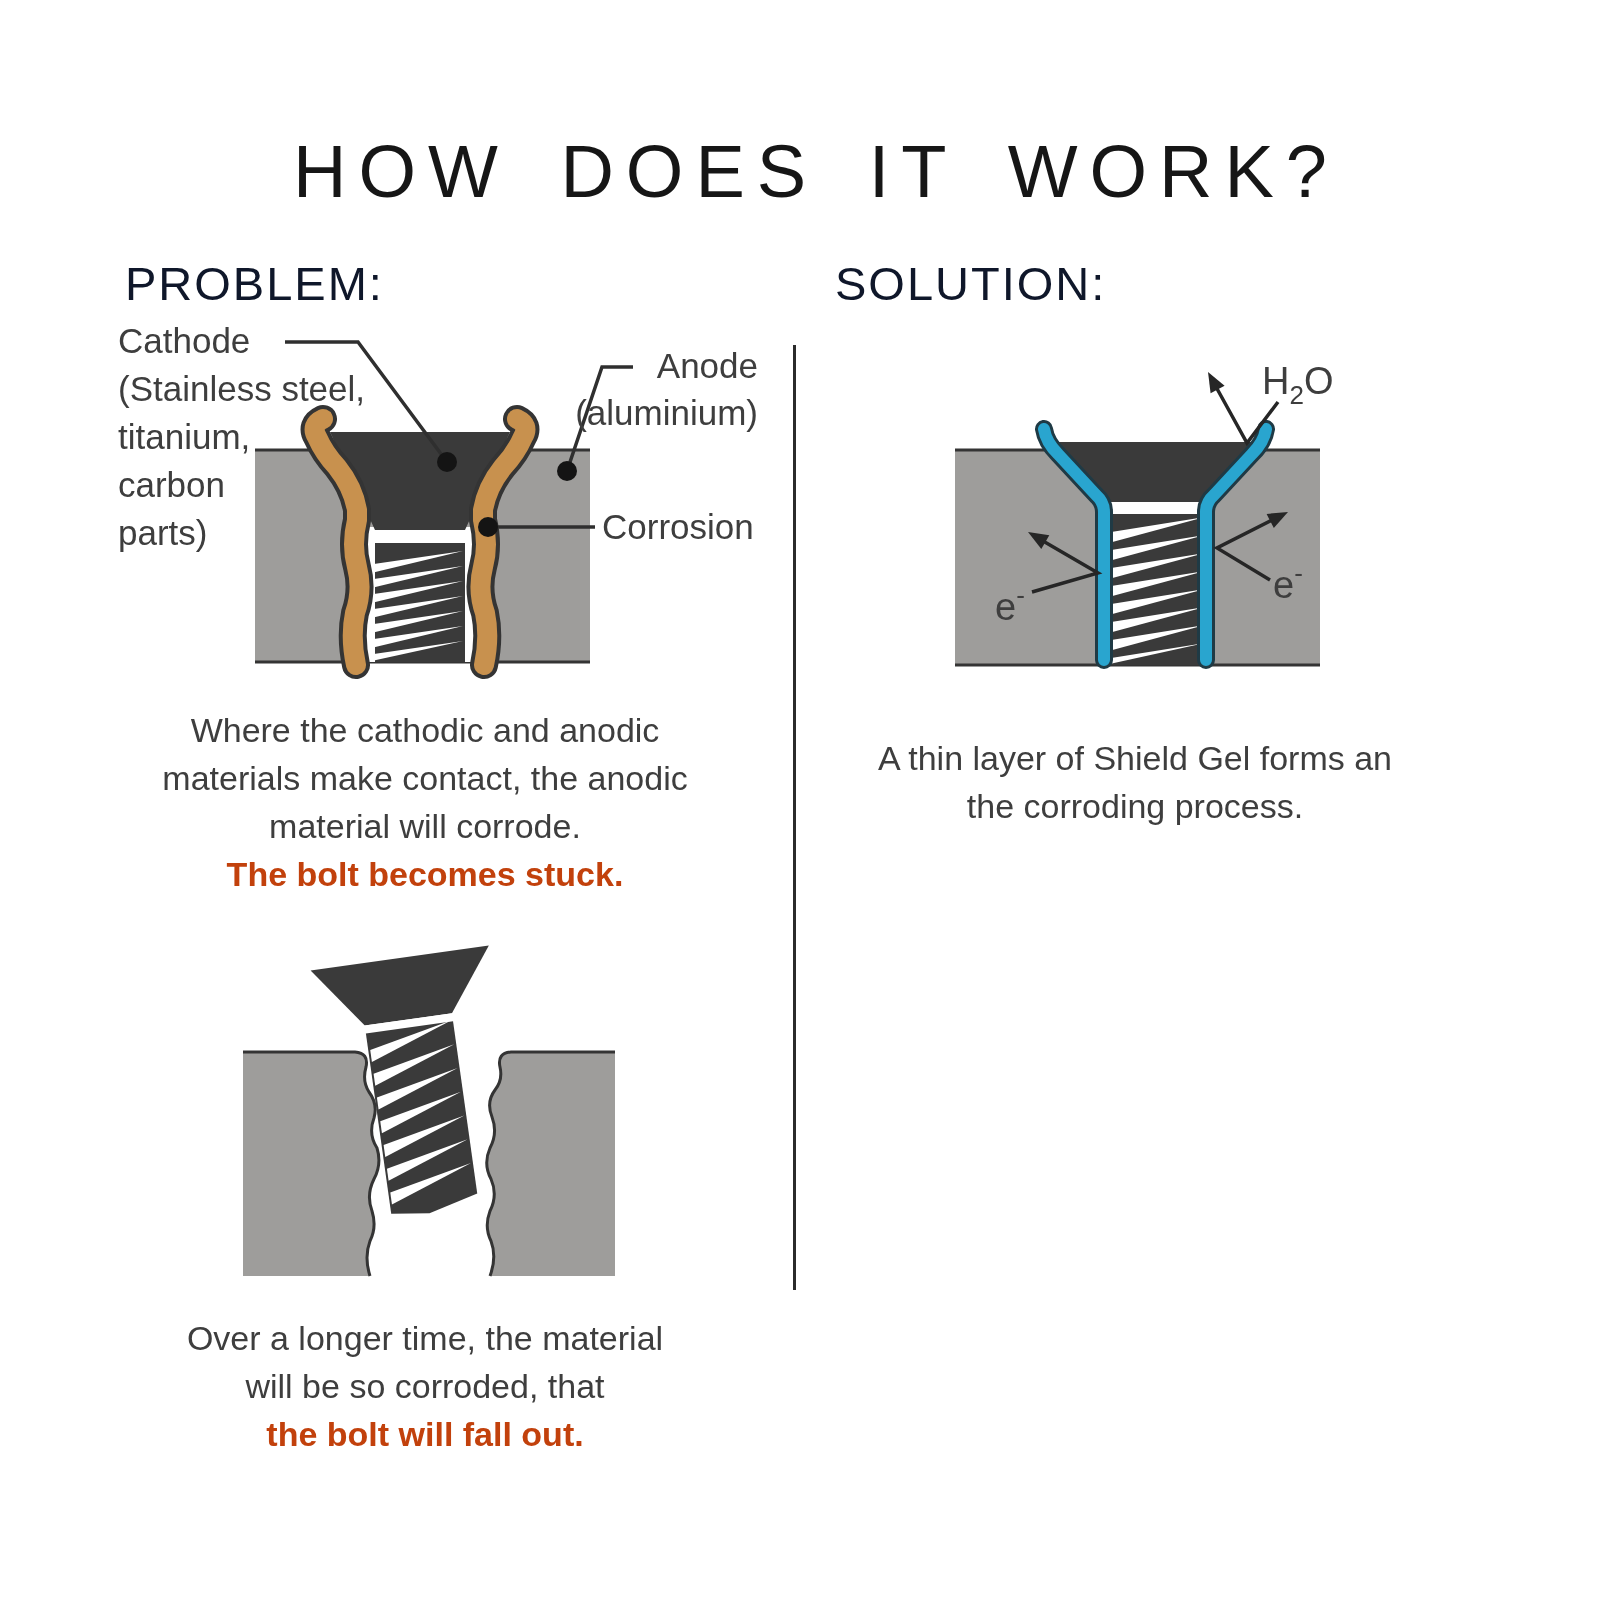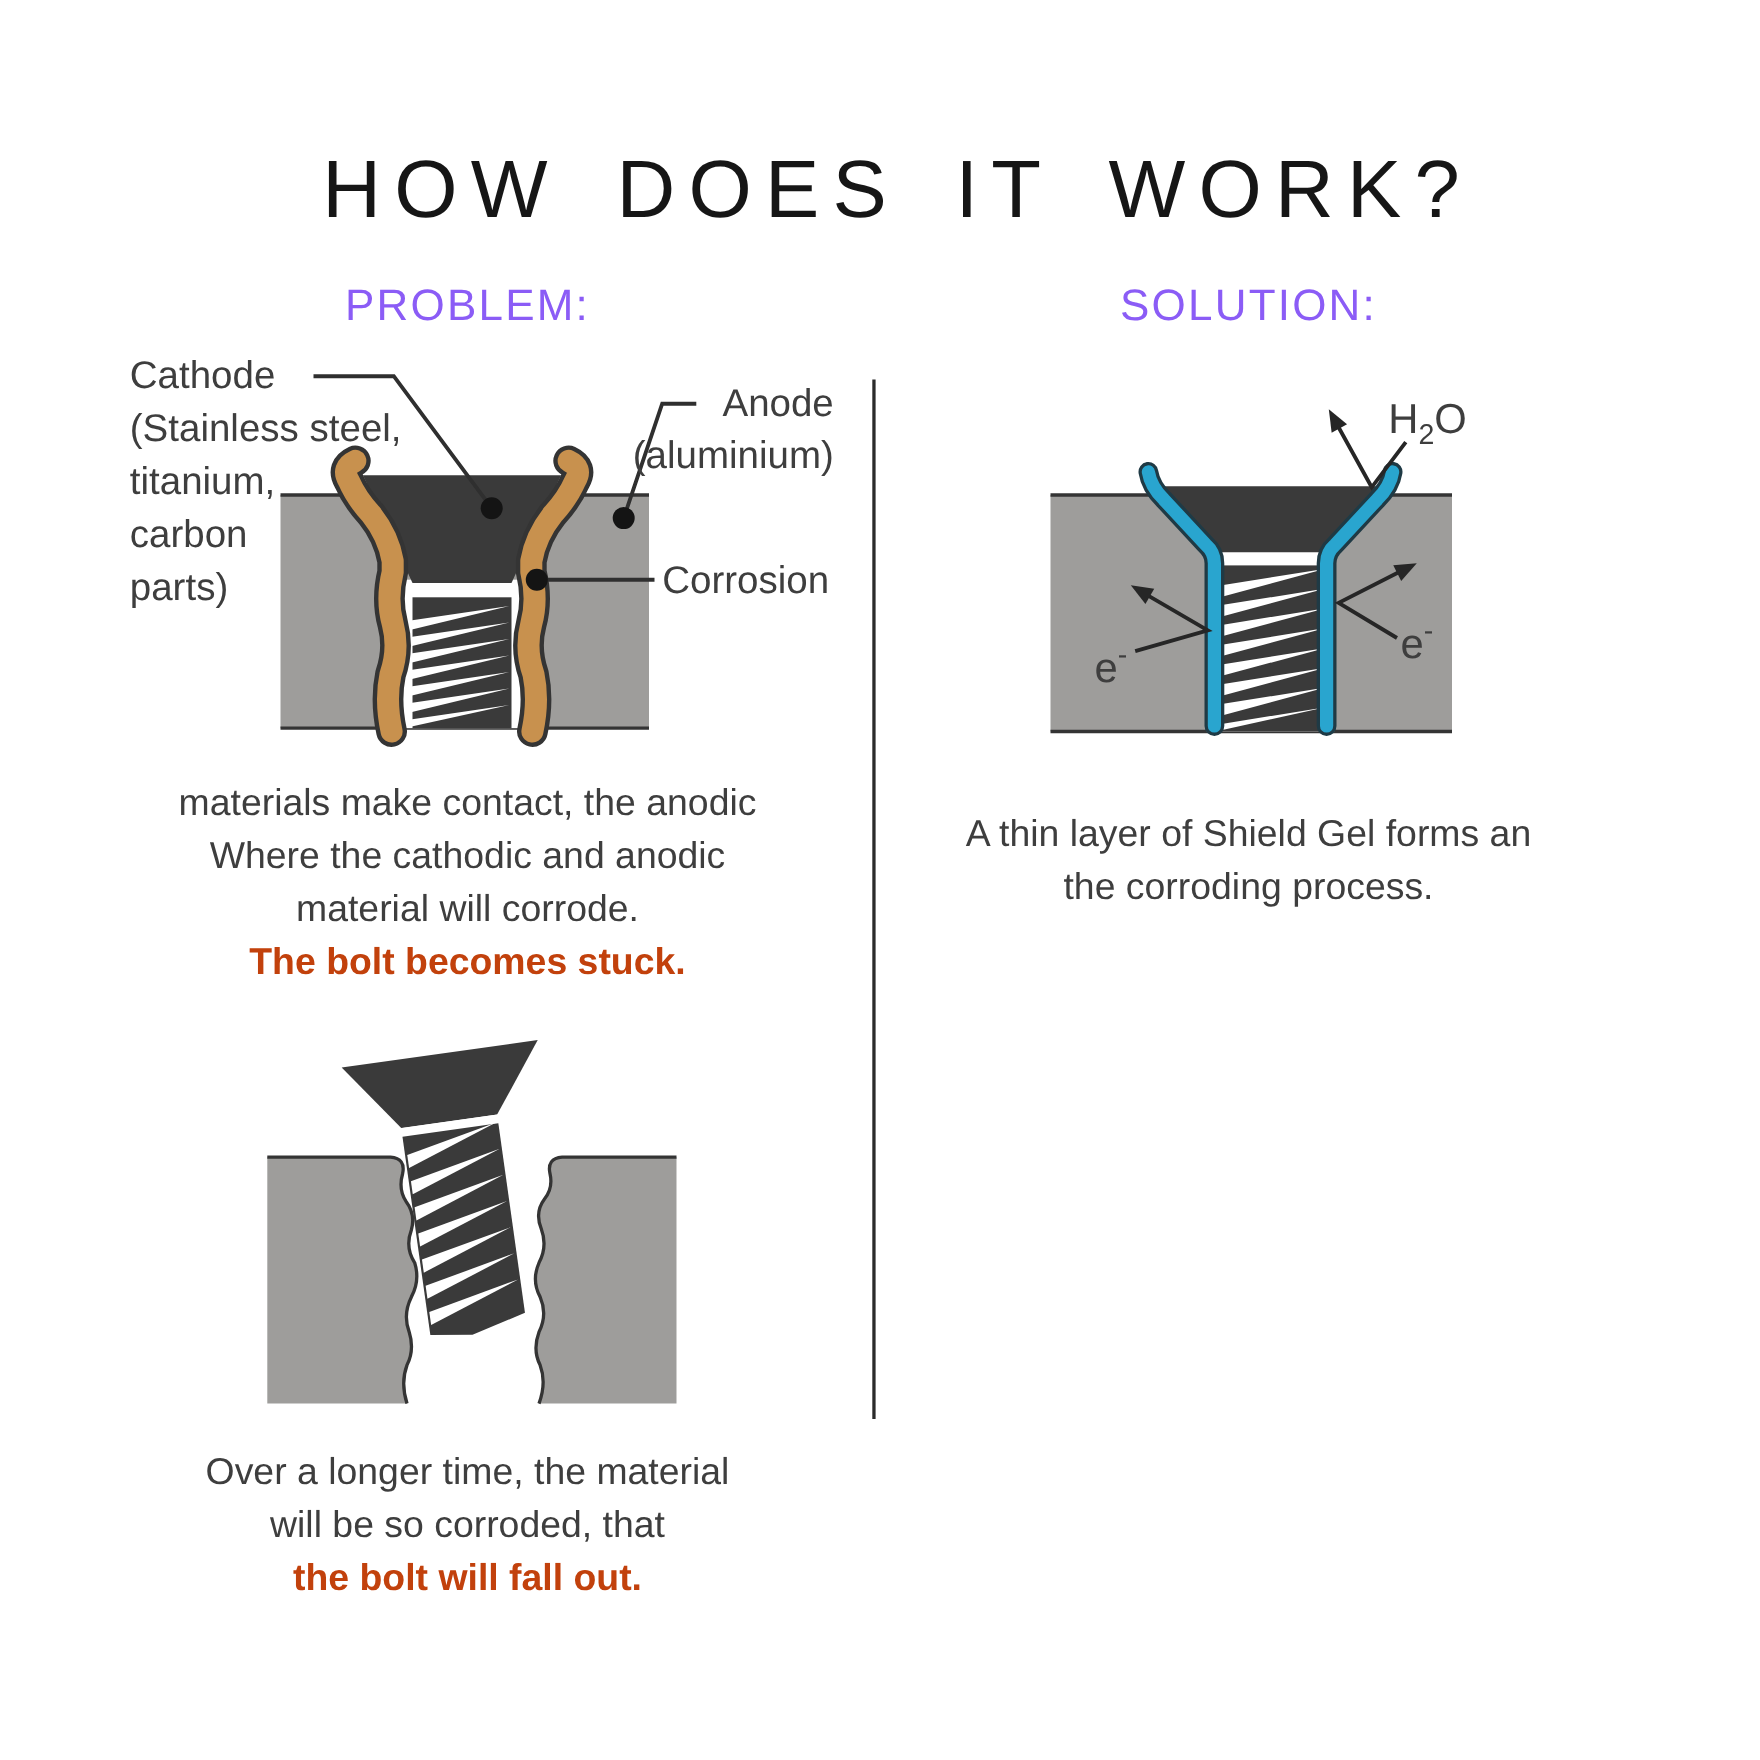--- a/index.html
+++ b/index.html
@@ -18,21 +18,21 @@
     font-family:"Liberation Sans","DejaVu Sans",sans-serif;color:var(--text_gray);
   }
   .abs{position:absolute;}
   #title{
     left:0;top:129px;width:1600px;text-align:center;
     font-size:74px;letter-spacing:12px;word-spacing:18px;color:var(--text_black);
     white-space:nowrap;
     margin-left:16px;
   }
   .col-header{
-    top:256px;width:600px;text-align:center;font-size:40px;letter-spacing:2px;color:#8b5cf6;
+    top:256px;width:600px;text-align:left;font-size:47px;letter-spacing:2px;color:#0f172a;
   }
   #problem-header{left:125px;}
   #solution-header{left:835px;}
   .caption{
     width:700px;text-align:center;font-size:34px;line-height:48px;color:var(--text_gray);
   }
   .caption .bold{font-weight:bold;color:#c2410c;}
   #caption-problem-1{left:75px;top:706px;}
   #caption-problem-2{left:75px;top:1314px;}
   #caption-solution{left:835px;top:734px;width:600px;}
@@ -110,22 +110,22 @@
       <text x="8" y="230">parts)</text>
     </g>
     <g class="diag-label">
       <text x="648" y="63" text-anchor="end">Anode</text>
       <text x="648" y="110" text-anchor="end">(aluminium)</text>
     </g>
     <text class="diag-label" x="492" y="224">Corrosion</text>
   </svg>
 
   <div id="caption-problem-1" class="abs caption">
+    <div>Where the cathodic and anodic</div>
     <div>materials make contact, the anodic</div>
-    <div>Where the cathodic and anodic</div>
     <div>material will corrode.</div>
     <div class="bold">The bolt becomes stuck.</div>
   </div>
 
   <svg class="abs" style="left:195px;top:920px" width="460" height="370" viewBox="0 0 460 370">
     <g>
       <path class="gray-fill" d="M 48,132 L 160,132 Q 174,133 171,147 Q 167,161 174,172 Q 183,184 179,198 Q 173,214 182,228 Q 187,244 179,259 Q 171,275 177,291 Q 182,307 175,321 Q 169,337 175,356 L 48,356 Z"></path>
       <path class="edge" d="M 48,132 L 160,132 Q 174,133 171,147 Q 167,161 174,172 Q 183,184 179,198 Q 173,214 182,228 Q 187,244 179,259 Q 171,275 177,291 Q 182,307 175,321 Q 169,337 175,356"></path>
     </g>
     <g>

